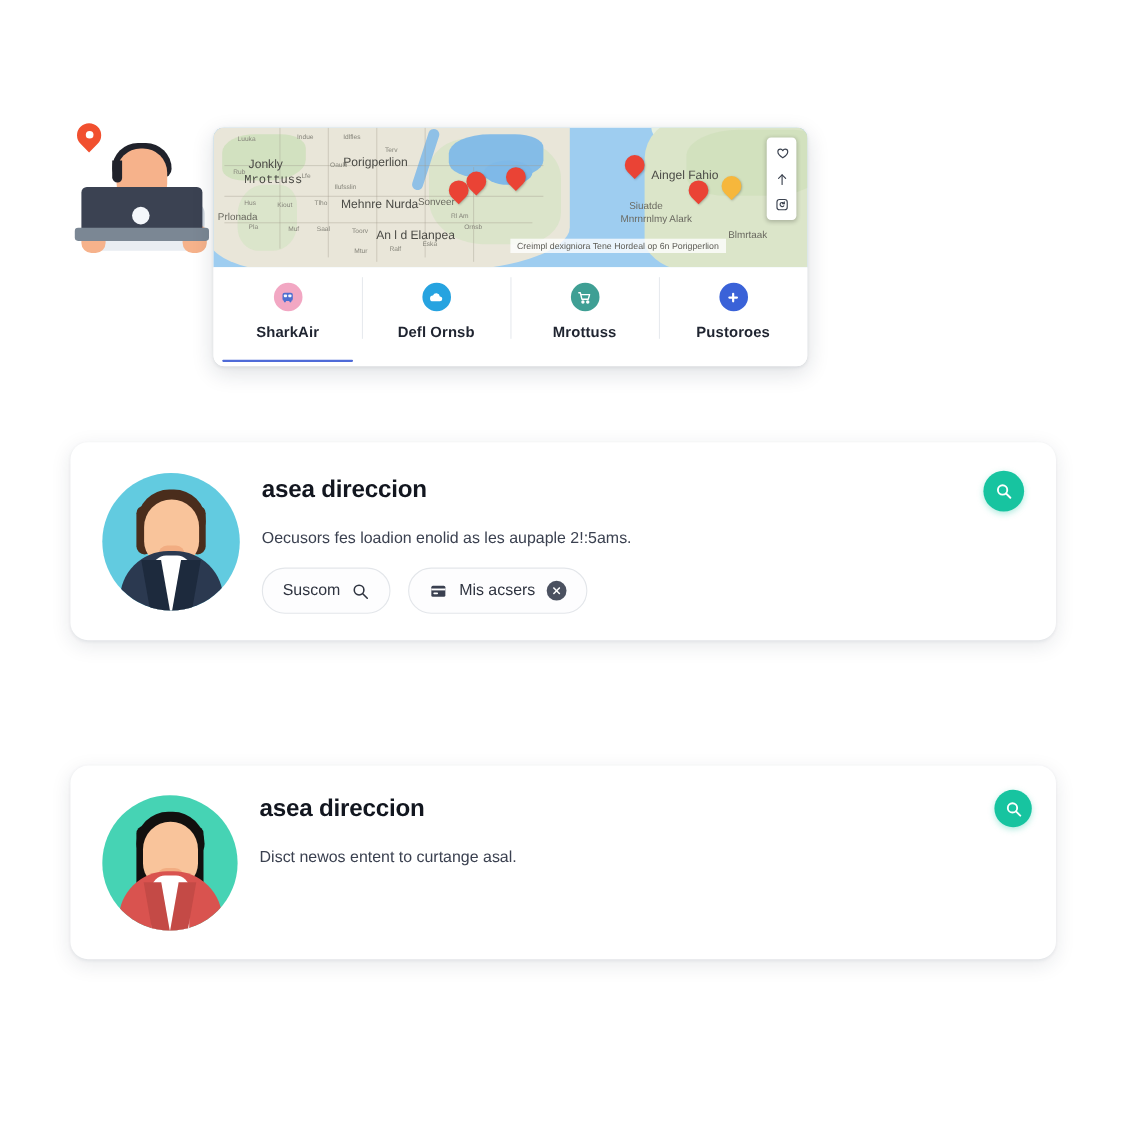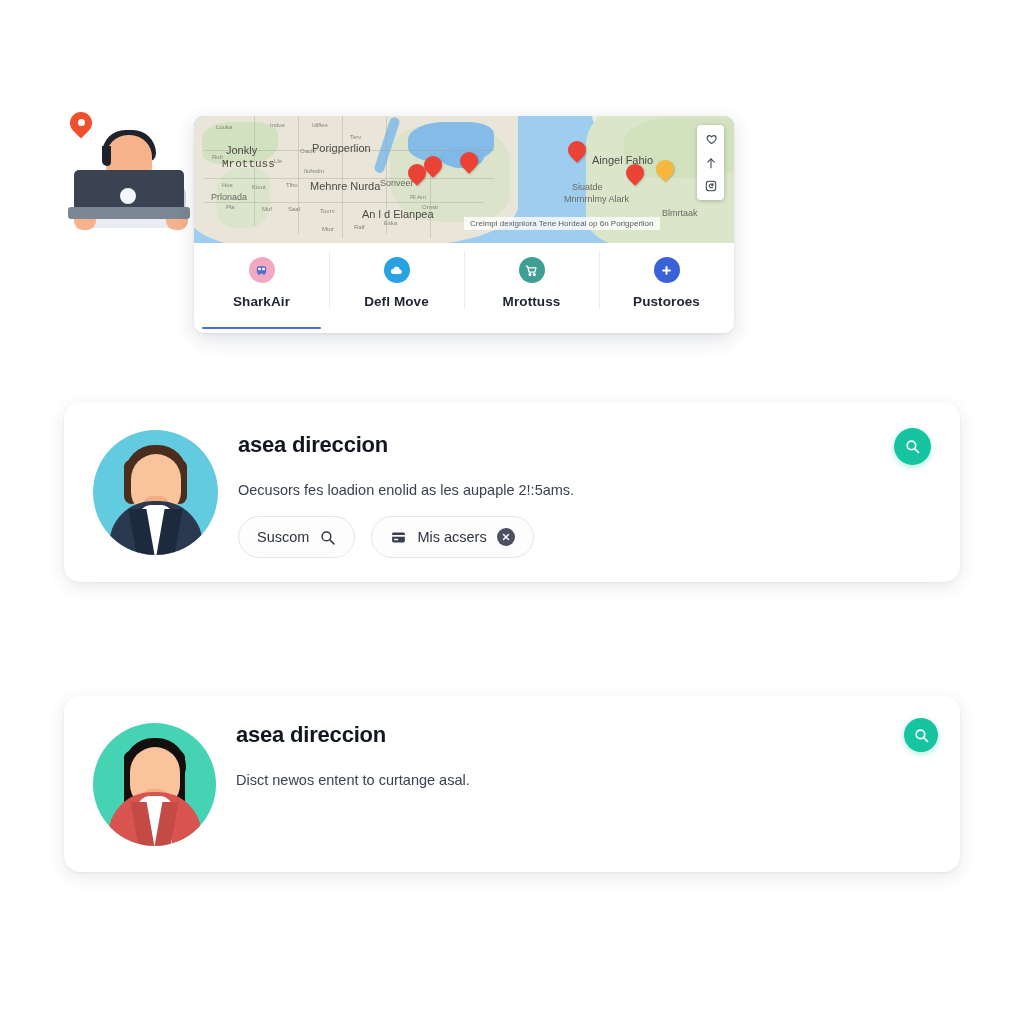--- a/index.html
+++ b/index.html
@@ -449,27 +449,27 @@
       <div class="grid-line" style="left:236px; top:36px;width:1px; height:86px;"></div>
       <div class="grid-line" style="left:10px;  top:34px;width:290px;height:1px;"></div>
       <div class="grid-line" style="left:10px;  top:62px;width:290px;height:1px;"></div>
       <div class="grid-line" style="left:10px;  top:86px;width:280px;height:1px;"></div>
 
       <div id="map-labels">
           <div class="map-label lg" style="left: 32px; top: 28px;">Jonkly</div>
           <div class="map-label lg" style="left: 28px; top: 42px; font-family: Liberation Mono, monospace;">Mrottuss</div>
           <div class="map-label lg" style="left: 118px; top: 26px;">Porigperlion</div>
           <div class="map-label lg" style="left: 116px; top: 64px;">Mehnre Nurda</div>
-          <div class="map-label lg" style="left: 148px; top: 92px; margin-left: 20px;">An l d Elanpea</div>
+          <div class="map-label lg" style="left: 148px; top: 92px;">An l d Elanpea</div>
           <div class="map-label lg" style="left: 398px; top: 38px;">Aingel Fahio</div>
           <div class="map-label md" style="left: 378px; top: 66px;">Siuatde</div>
           <div class="map-label md" style="left: 370px; top: 78px;">Mnrnrnlmy Alark</div>
           <div class="map-label md" style="left: 468px; top: 92px;">Blmrtaak</div>
           <div class="map-label md" style="left: 186px; top: 62px;">Sonveer</div>
-          <div class="map-label md" style="left: 17px; top: 76px;">Prlonada</div>
+          <div class="map-label md" style="left: 4px; top: 76px;">Prlonada</div>
           <div class="map-label sm" style="left: 22px; top: 8px;">Luuka</div>
           <div class="map-label sm" style="left: 76px; top: 6px;">Indue</div>
           <div class="map-label sm" style="left: 118px; top: 6px;">Idlfles</div>
           <div class="map-label sm" style="left: 106px; top: 32px;">Oaulti</div>
           <div class="map-label sm" style="left: 18px; top: 38px;">Rub</div>
           <div class="map-label sm" style="left: 80px; top: 42px;">Lfe</div>
           <div class="map-label sm" style="left: 110px; top: 52px;">Ilufsslin</div>
           <div class="map-label sm" style="left: 58px; top: 68px;">Kiout</div>
           <div class="map-label sm" style="left: 92px; top: 66px;">Tlho</div>
           <div class="map-label sm" style="left: 28px; top: 66px;">Hus</div>
@@ -542,21 +542,21 @@
           </div>
           <div class="tab-label">SharkAir</div>
           <div class="tab-underline" style="background: rgb(79, 107, 216);"></div>
         </div>
         <div class="map-tab">
           <div class="tab-icon" style="background: rgb(38, 163, 224);">
             <svg viewBox="0 0 24 24" fill="#ffffff">
               <path d="M7.2 17.5h9.9a3.6 3.6 0 0 0 .3-7.2 5.2 5.2 0 0 0-10-1.2 3.7 3.7 0 0 0-.2 8.4z"></path>
             </svg>
           </div>
-          <div class="tab-label">Defl Move</div>
+          <div class="tab-label">Defl Ornsb</div>
         </div>
         <div class="map-tab">
           <div class="tab-icon" style="background: rgb(63, 159, 148);">
             <svg viewBox="0 0 24 24" fill="none" stroke="#ffffff" stroke-width="2" stroke-linecap="round" stroke-linejoin="round">
               <path d="M3.5 5h2.2l2.3 9.4h9.2l2-6.6H7"></path>
               <circle cx="9.5" cy="18.5" r="1.5" fill="#ffffff"></circle>
               <circle cx="16.5" cy="18.5" r="1.5" fill="#ffffff"></circle>
             </svg>
           </div>
           <div class="tab-label">Mrottuss</div>

